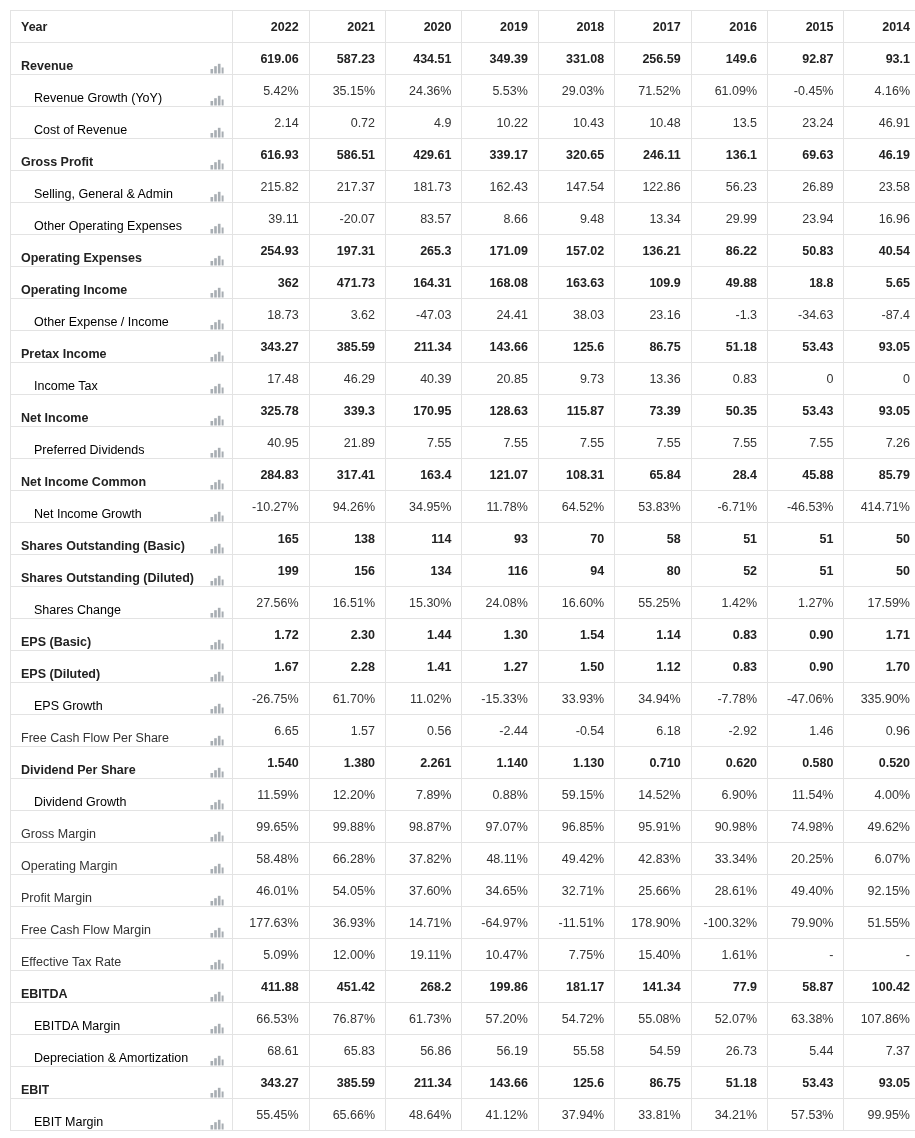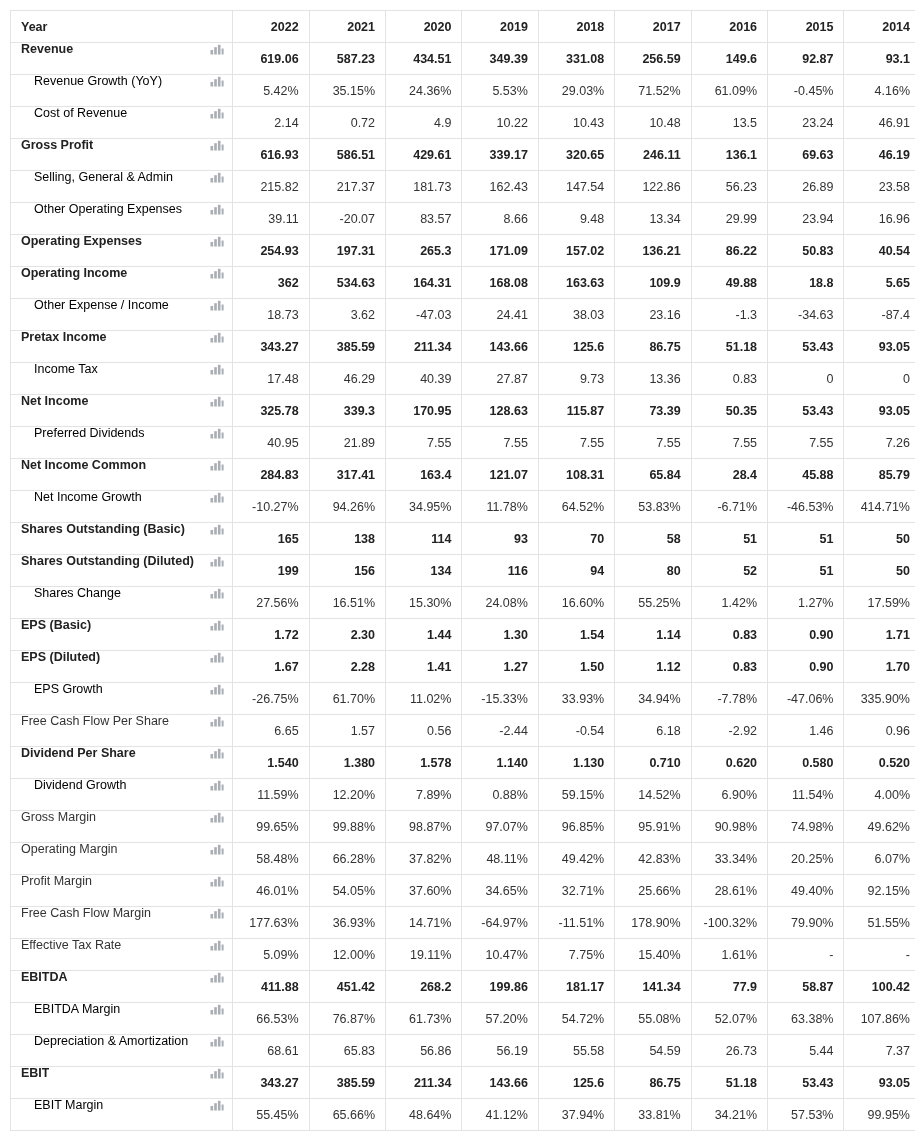--- a/index.html
+++ b/index.html
@@ -39,21 +39,21 @@
     width: 76px;
     text-align: right;
     padding: 0 10px 0 4px;
     white-space: nowrap;
   }
   .label-cell {
     position: relative;
   }
   .label-inner {
     display: flex;
-    align-items: flex-start;
+    align-items: flex-end;
     justify-content: space-between;
     height: 100%;
     padding-right: 8px;
   }
   .row-bold .label-text,
   .row-bold .col-num {
     font-weight: bold;
     color: #222222;
   }
   .row-sub .label-text {
@@ -279,21 +279,21 @@
               <svg width="14" height="12" viewBox="0 0 14 12">
                 <rect x="0.5" y="7" width="2.6" height="4.5" fill="#9aa0a6"></rect>
                 <rect x="4.2" y="4.2" width="2.6" height="7.3" fill="#9aa0a6"></rect>
                 <rect x="7.9" y="1.8" width="2.6" height="9.7" fill="#9aa0a6"></rect>
                 <rect x="11.6" y="5.5" width="2.0" height="6.0" fill="#9aa0a6"></rect>
               </svg>
             </span>
           </div>
         </td>
         <td class="col-num">362</td>
-        <td class="col-num">534.63</td>
+        <td class="col-num">471.73</td>
         <td class="col-num">164.31</td>
         <td class="col-num">168.08</td>
         <td class="col-num">163.63</td>
         <td class="col-num">109.9</td>
         <td class="col-num">49.88</td>
         <td class="col-num">18.8</td>
         <td class="col-num">5.65</td>
       </tr>
       <tr class="row-sub">
         <td class="col-label label-cell">
@@ -353,21 +353,21 @@
                 <rect x="4.2" y="4.2" width="2.6" height="7.3" fill="#9aa0a6"></rect>
                 <rect x="7.9" y="1.8" width="2.6" height="9.7" fill="#9aa0a6"></rect>
                 <rect x="11.6" y="5.5" width="2.0" height="6.0" fill="#9aa0a6"></rect>
               </svg>
             </span>
           </div>
         </td>
         <td class="col-num">17.48</td>
         <td class="col-num">46.29</td>
         <td class="col-num">40.39</td>
-        <td class="col-num">27.87</td>
+        <td class="col-num">20.85</td>
         <td class="col-num">9.73</td>
         <td class="col-num">13.36</td>
         <td class="col-num">0.83</td>
         <td class="col-num">0</td>
         <td class="col-num">0</td>
       </tr>
       <tr class="row-bold">
         <td class="col-label label-cell">
           <div class="label-inner">
             <span class="label-text">Net Income</span>
@@ -640,21 +640,21 @@
                 <rect x="0.5" y="7" width="2.6" height="4.5" fill="#9aa0a6"></rect>
                 <rect x="4.2" y="4.2" width="2.6" height="7.3" fill="#9aa0a6"></rect>
                 <rect x="7.9" y="1.8" width="2.6" height="9.7" fill="#9aa0a6"></rect>
                 <rect x="11.6" y="5.5" width="2.0" height="6.0" fill="#9aa0a6"></rect>
               </svg>
             </span>
           </div>
         </td>
         <td class="col-num">1.540</td>
         <td class="col-num">1.380</td>
-        <td class="col-num">1.578</td>
+        <td class="col-num">2.261</td>
         <td class="col-num">1.140</td>
         <td class="col-num">1.130</td>
         <td class="col-num">0.710</td>
         <td class="col-num">0.620</td>
         <td class="col-num">0.580</td>
         <td class="col-num">0.520</td>
       </tr>
       <tr class="row-sub">
         <td class="col-label label-cell">
           <div class="label-inner">

